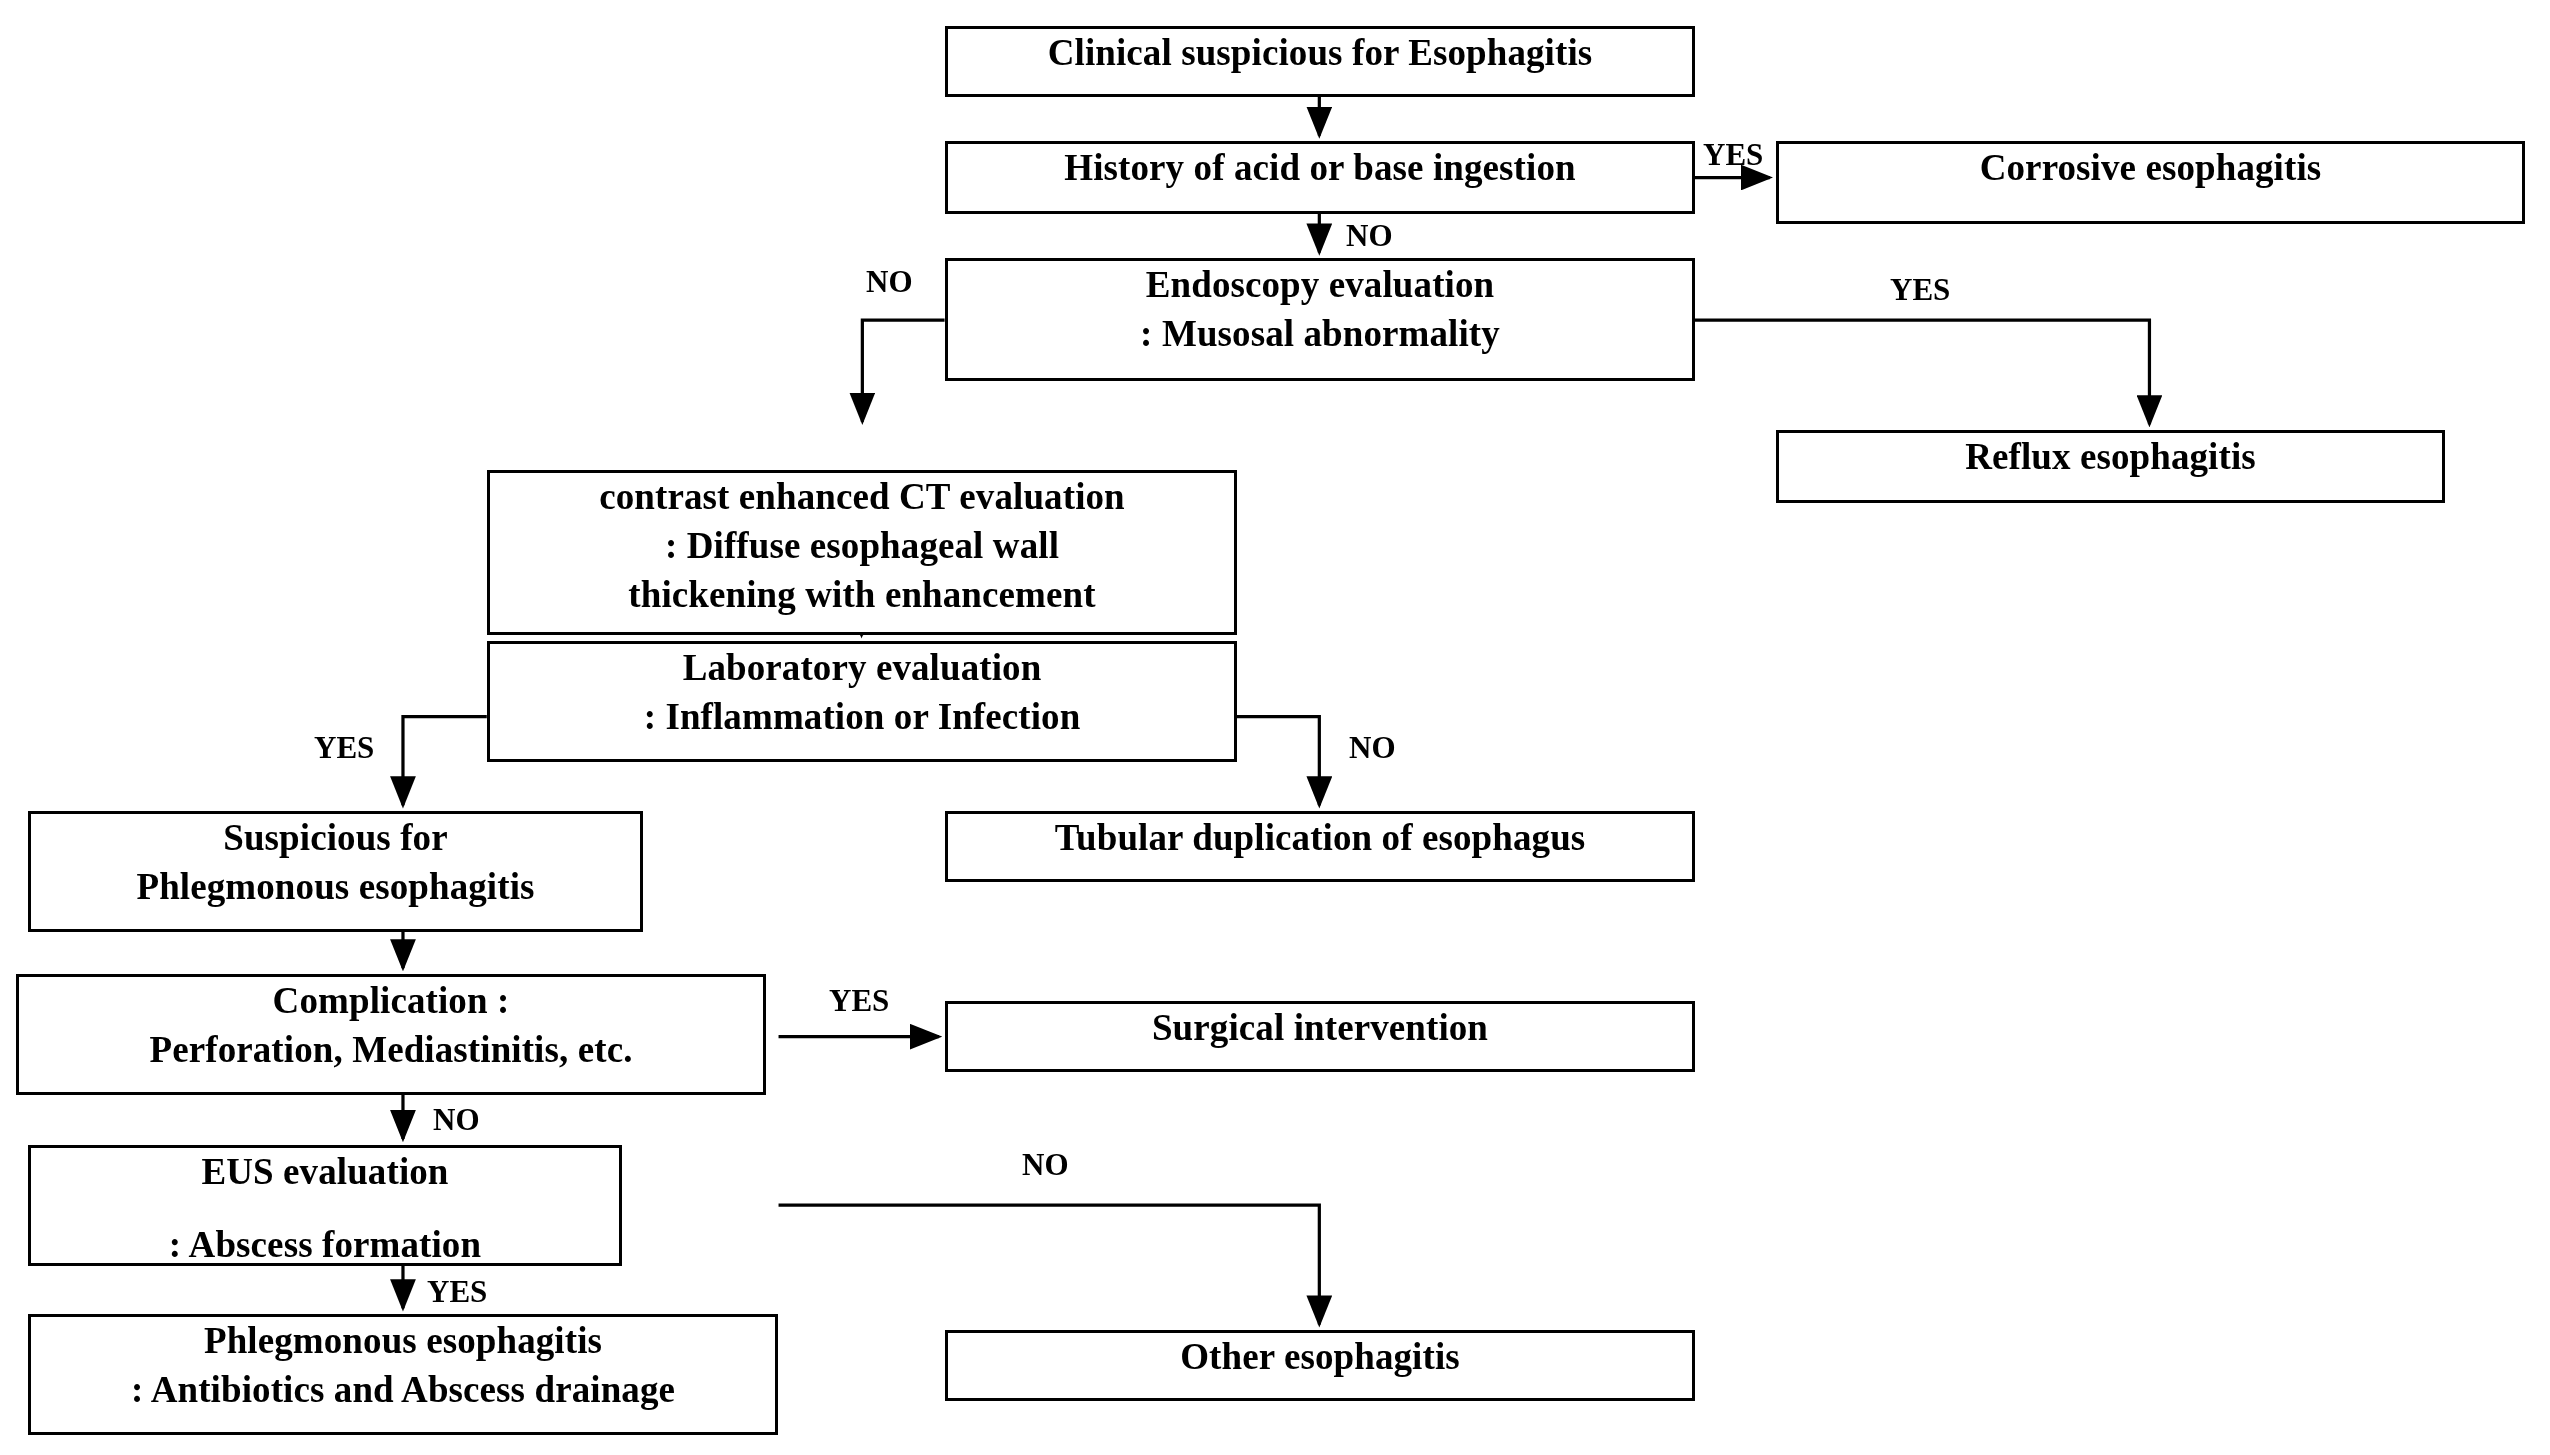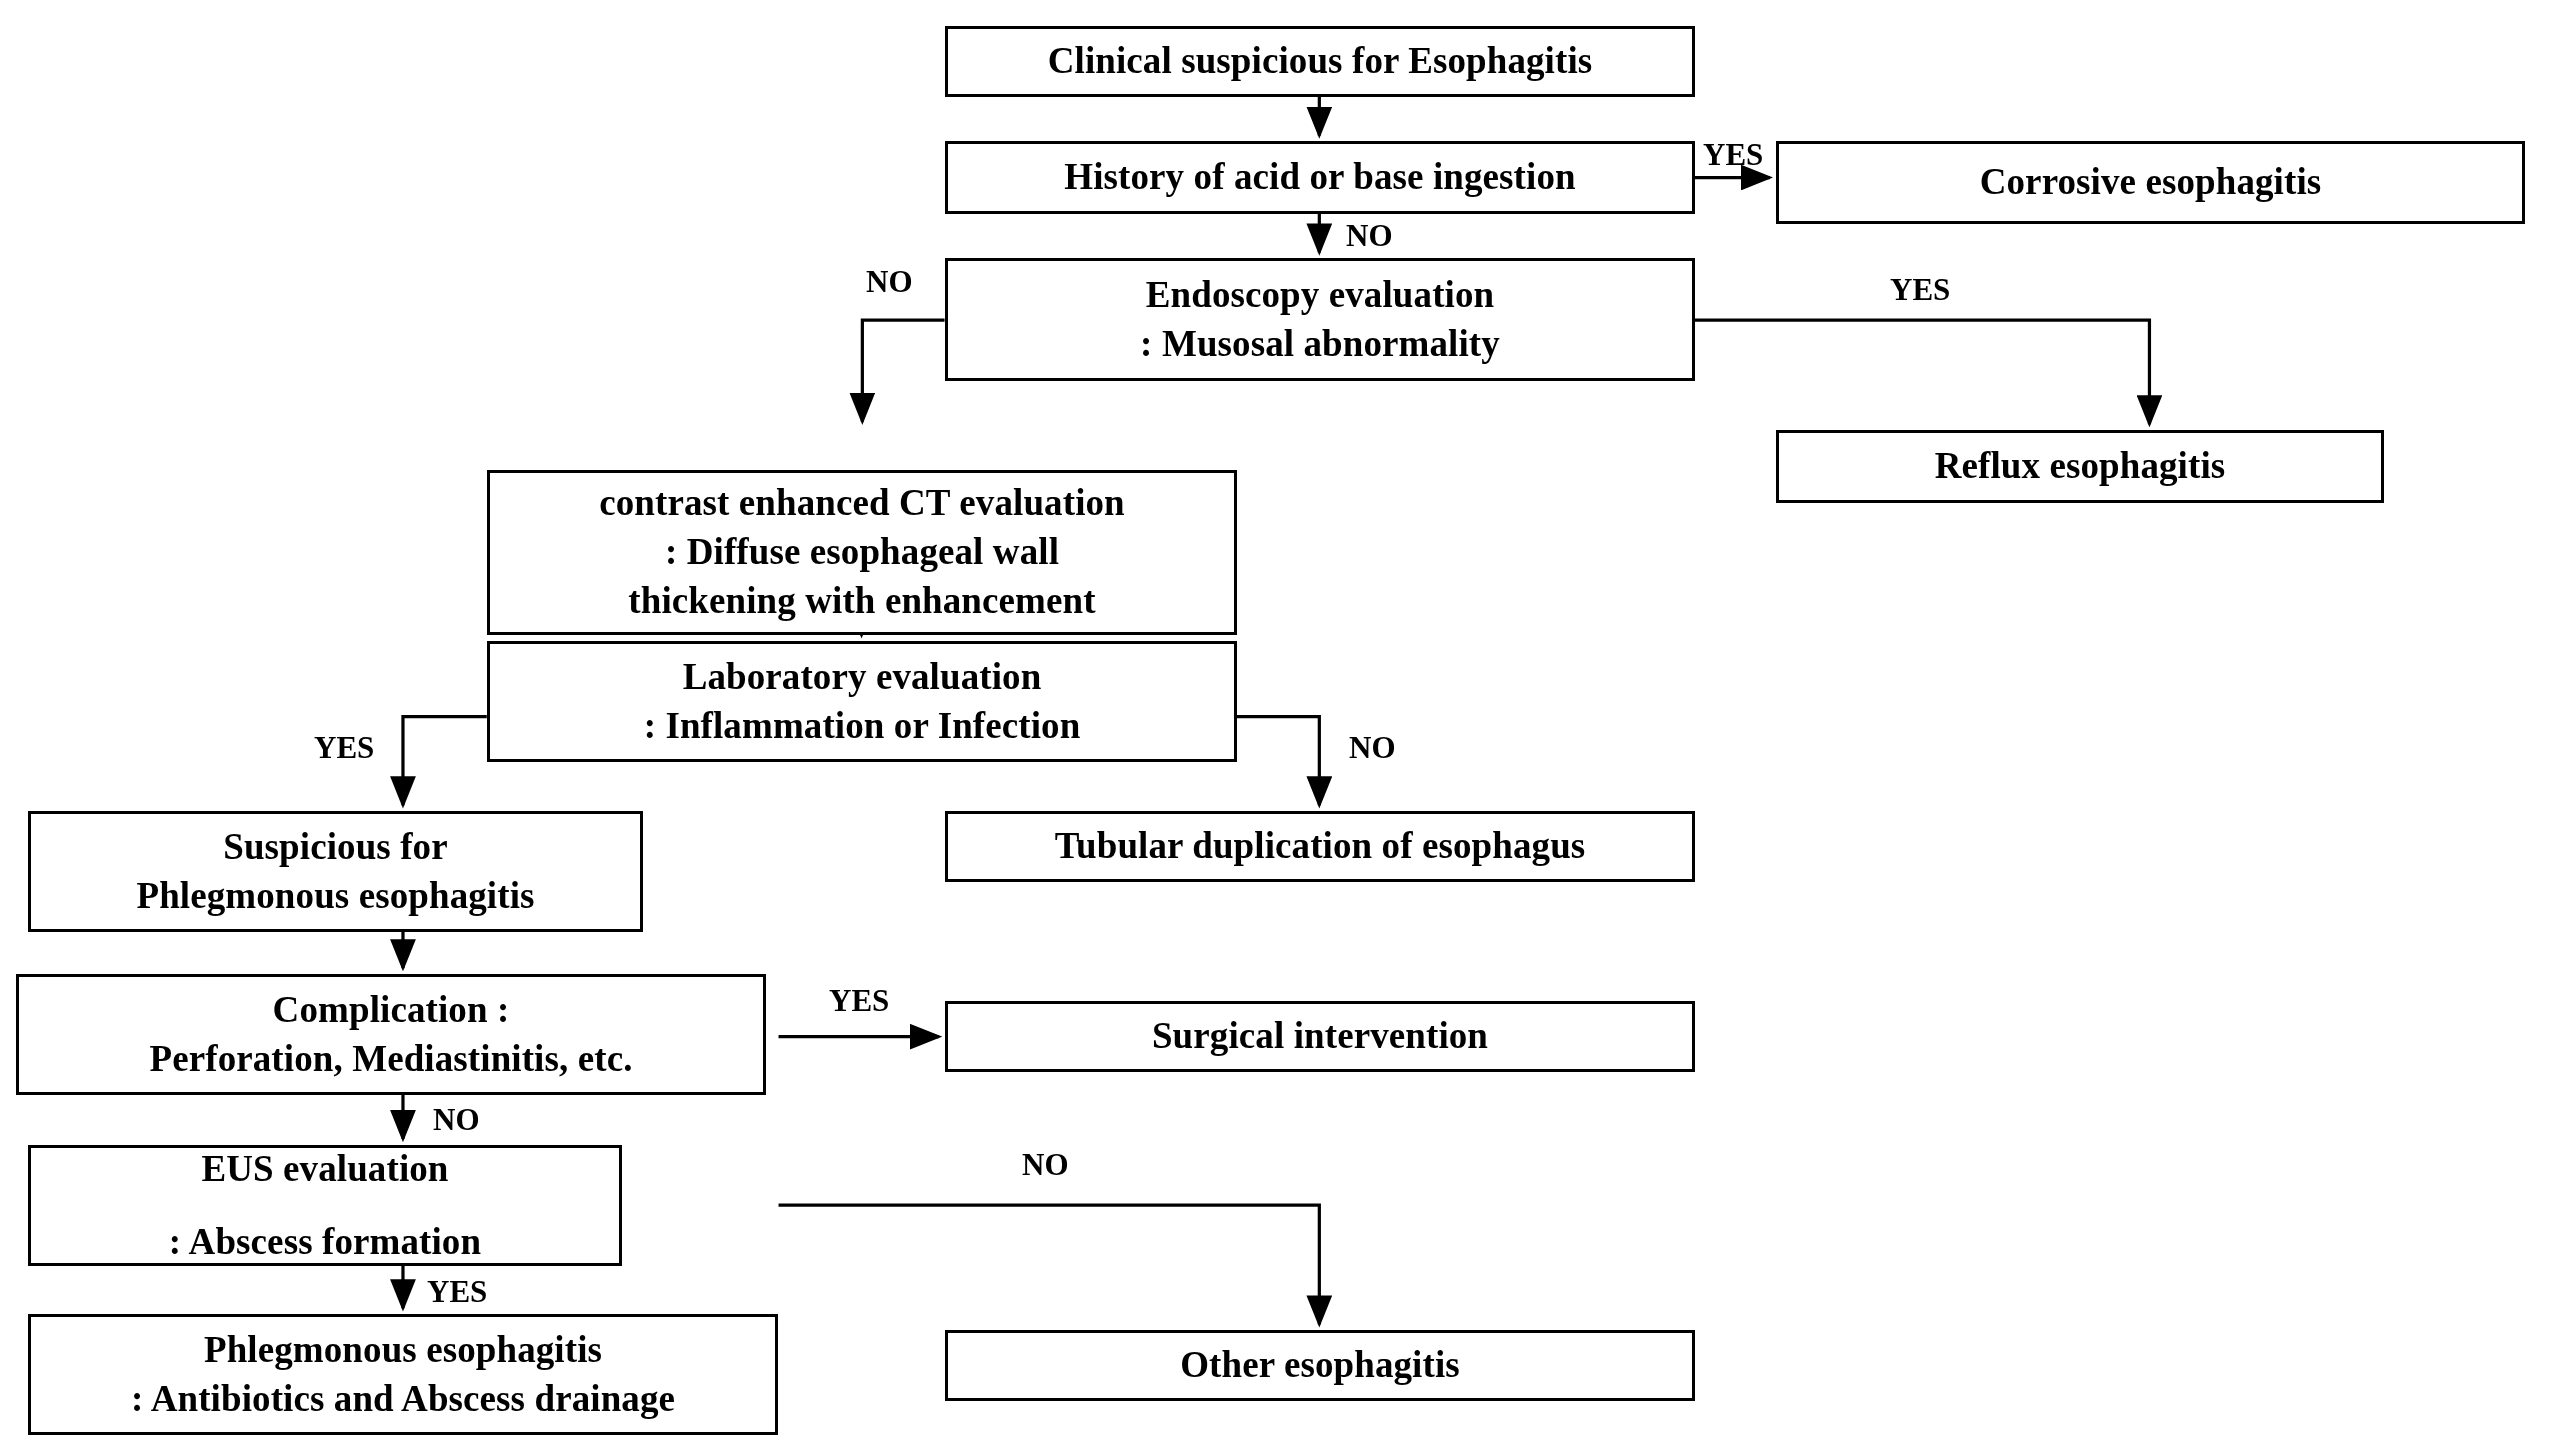--- a/index.html
+++ b/index.html
@@ -24,21 +24,20 @@
     pointer-events: none;
   }
   .node {
     position: absolute;
     box-sizing: border-box;
     border: 3.2px solid #000000;
     background: #ffffff;
     display: flex;
     flex-direction: column;
     align-items: center;
-    justify-content: center;
     text-align: center;
     font-weight: bold;
     color: #000000;
     font-size: 37px;
     line-height: 1.32;
     letter-spacing: 0.1px;
   }
   .node .line {
     display: block;
     white-space: nowrap;
@@ -103,21 +102,21 @@
 
   <div class="node" id="n2" style="left: 1776px; top: 141px; width: 749px; height: 83px;">
     <span class="line">Corrosive esophagitis</span>
   </div>
 
   <div class="node" id="n3" style="left: 945px; top: 258px; width: 750px; height: 123px;">
     <span class="line">Endoscopy evaluation</span>
     <span class="line">: Musosal abnormality</span>
   </div>
 
-  <div class="node" id="n4" style="left: 1776px; top: 430px; width: 608px; height: 73px;">
+  <div class="node" id="n4" style="left: 1776px; top: 430px; width: 669px; height: 73px;">
     <span class="line">Reflux esophagitis</span>
   </div>
 
   <div class="node" id="n5" style="left: 487px; top: 427px; width: 750px; height: 165px; margin-top: 43px;">
     <span class="line">contrast enhanced CT evaluation</span>
     <span class="line">: Diffuse esophageal wall</span>
     <span class="line">thickening with enhancement</span>
   </div>
 
   <div class="node" id="n6" style="left: 487px; top: 641px; width: 750px; height: 121px;">

